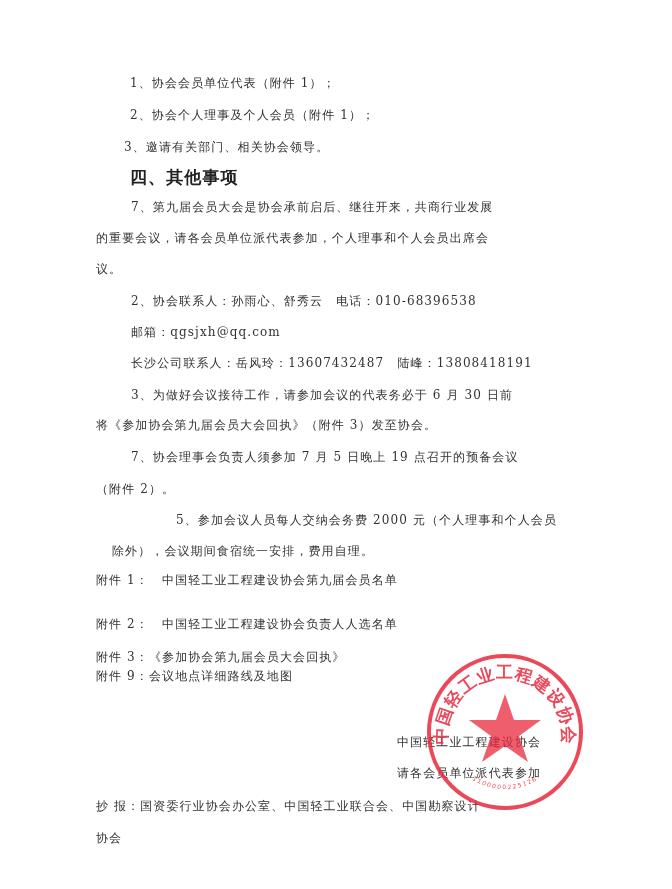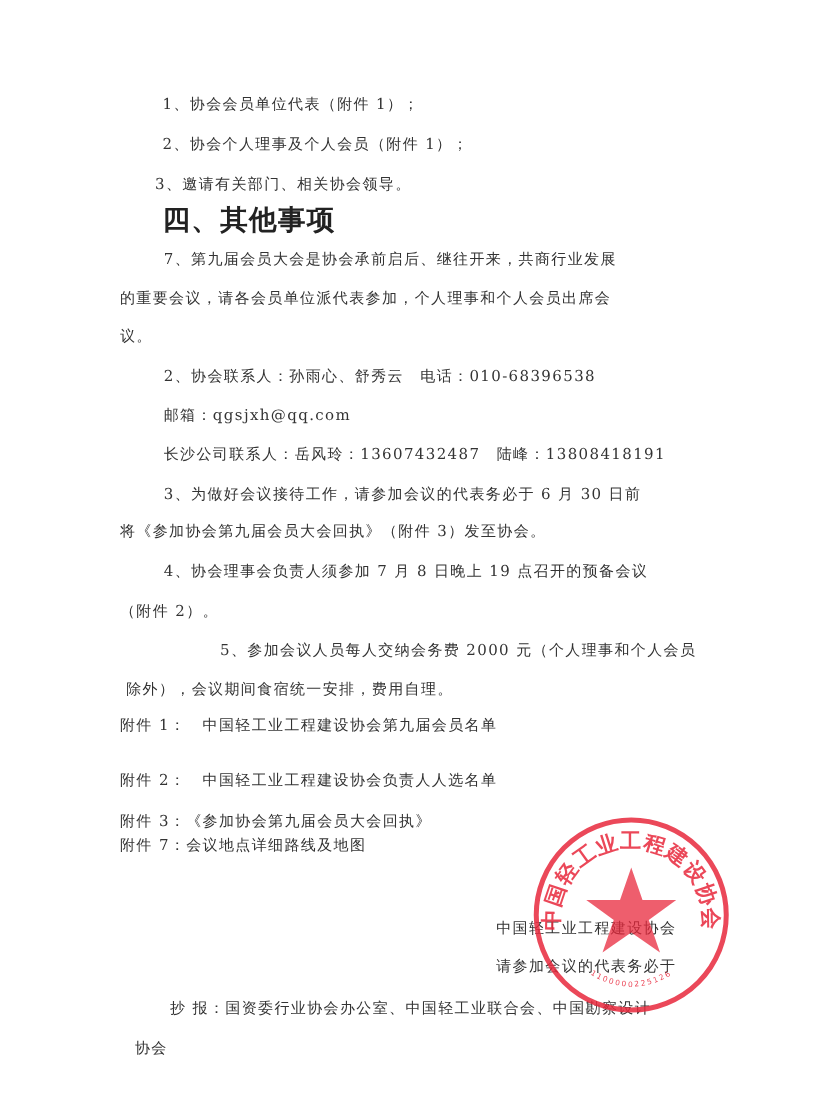--- a/index.html
+++ b/index.html
@@ -1,19 +1,19 @@
 <!DOCTYPE html>
 <html><head>
 <meta charset="utf-8">
 <style>
   html, body { margin: 0; padding: 0; background: #ffffff; }
   body { width: 672px; height: 889px; position: relative; overflow: hidden;
          font-family: "DejaVu Serif", "Liberation Serif", serif; color: #333333; }
   .line { position: absolute; white-space: nowrap; font-size: 12px; line-height: 20px; letter-spacing: 1.1px; }
-  .bold { font-weight: bold; font-family: "DejaVu Sans", sans-serif; font-size: 22px; color: #222; }
+  .bold { font-weight: bold; font-family: "DejaVu Sans", sans-serif; font-size: 17px; color: #222; }
   .stamp { position: absolute; left: 425px; top: 652px; width: 160px; height: 160px; pointer-events: none; }
 </style>
 </head>
 <body>
 
 <div>
   <div class="line" style="left:130px; top:73px;">1、协会会员单位代表（附件 1）；</div>
   <div class="line" style="left:130px; top:105px;">2、协会个人理事及个人会员（附件 1）；</div>
   <div class="line" style="left:124px; top:137px;">3、邀请有关部门、相关协会领导。</div>
 
@@ -23,36 +23,36 @@
   <div class="line" style="left:96px; top:228px;">的重要会议，请各会员单位派代表参加，个人理事和个人会员出席会</div>
   <div class="line" style="left:96px; top:259px;">议。</div>
 
   <div class="line" style="left:131px; top:291px;text-align:center;">2、协会联系人：孙雨心、舒秀云　电话：010-68396538</div>
   <div class="line" style="left:131px; top:322px;">邮箱：qgsjxh@qq.com</div>
   <div class="line" style="left:131px; top:353px;">长沙公司联系人：岳风玲：13607432487　陆峰：13808418191</div>
 
   <div class="line" style="left:131px; top:385px;">3、为做好会议接待工作，请参加会议的代表务必于 6 月 30 日前</div>
   <div class="line" style="left:96px; top:415px;text-align:right;">将《参加协会第九届会员大会回执》（附件 3）发至协会。</div>
 
-  <div class="line" style="left:131px; top:447px;">4、协会理事会负责人须参加 7 月 8 日晚上 19 点召开的预备会议</div>
+  <div class="line" style="left:131px; top:447px;">7、协会理事会负责人须参加 7 月 5 日晚上 19 点召开的预备会议</div>
   <div class="line" style="left:96px; top:479px;">（附件 2）。</div>
 
   <div class="line" style="left:131px; top:510px;margin-left:45px;">5、参加会议人员每人交纳会务费 2000 元（个人理事和个人会员</div>
-  <div class="line" style="left:89px; top:541px;padding-left:12px;">除外），会议期间食宿统一安排，费用自理。</div>
+  <div class="line" style="left:100px; top:541px;padding-left:12px;">除外），会议期间食宿统一安排，费用自理。</div>
 
   <div class="line" style="left:96px; top:570px;">附件 1：　中国轻工业工程建设协会第九届会员名单</div>
   <div class="line" style="left:96px; top:614px;">附件 2：　中国轻工业工程建设协会负责人人选名单</div>
   <div class="line" style="left:96px; top:647px;">附件 3：《参加协会第九届会员大会回执》</div>
-  <div class="line" style="left:96px; top:666px;">附件 7：会议地点详细路线及地图</div>
+  <div class="line" style="left:96px; top:666px;">附件 9：会议地点详细路线及地图</div>
 
   <div class="line" style="left:397px; top:732px;">中国轻工业工程建设协会</div>
-  <div class="line" style="left:397px; top:763px;">请参加会议的代表务必于</div>
+  <div class="line" style="left:397px; top:763px;">请各会员单位派代表参加</div>
 
-  <div class="line" style="left:96px; top:796px;margin-left:40px;">抄 报：国资委行业协会办公室、中国轻工业联合会、中国勘察设计</div>
-  <div class="line" style="left:96px; top:828px;margin-left:12px;">协会</div>
+  <div class="line" style="left:96px; top:796px;">抄 报：国资委行业协会办公室、中国轻工业联合会、中国勘察设计</div>
+  <div class="line" style="left:96px; top:828px;">协会</div>
 
   <svg class="stamp" viewBox="0 0 160 160">
     <defs>
       <path id="ringPath" d="M 28,110 A 58,58 0 1,1 132,110" fill="none"></path>
       <path id="codePath" d="M 36,118 A 60,60 0 0,0 124,118" fill="none"></path>
     </defs>
     <circle cx="80" cy="80" r="76" fill="none" stroke="#e8283c" stroke-width="4" opacity="0.85"></circle>
     <polygon points="80,42 89,68 116,68 94,84 103,110 80,94 57,110 66,84 44,68 71,68" fill="#e8283c" opacity="0.75"></polygon>
     <text font-family="DejaVu Serif, serif" font-size="17" font-weight="bold" fill="#e8283c" opacity="0.85" letter-spacing="1">
       <textPath href="#ringPath" startOffset="50%" text-anchor="middle">中国轻工业工程建设协会</textPath>

